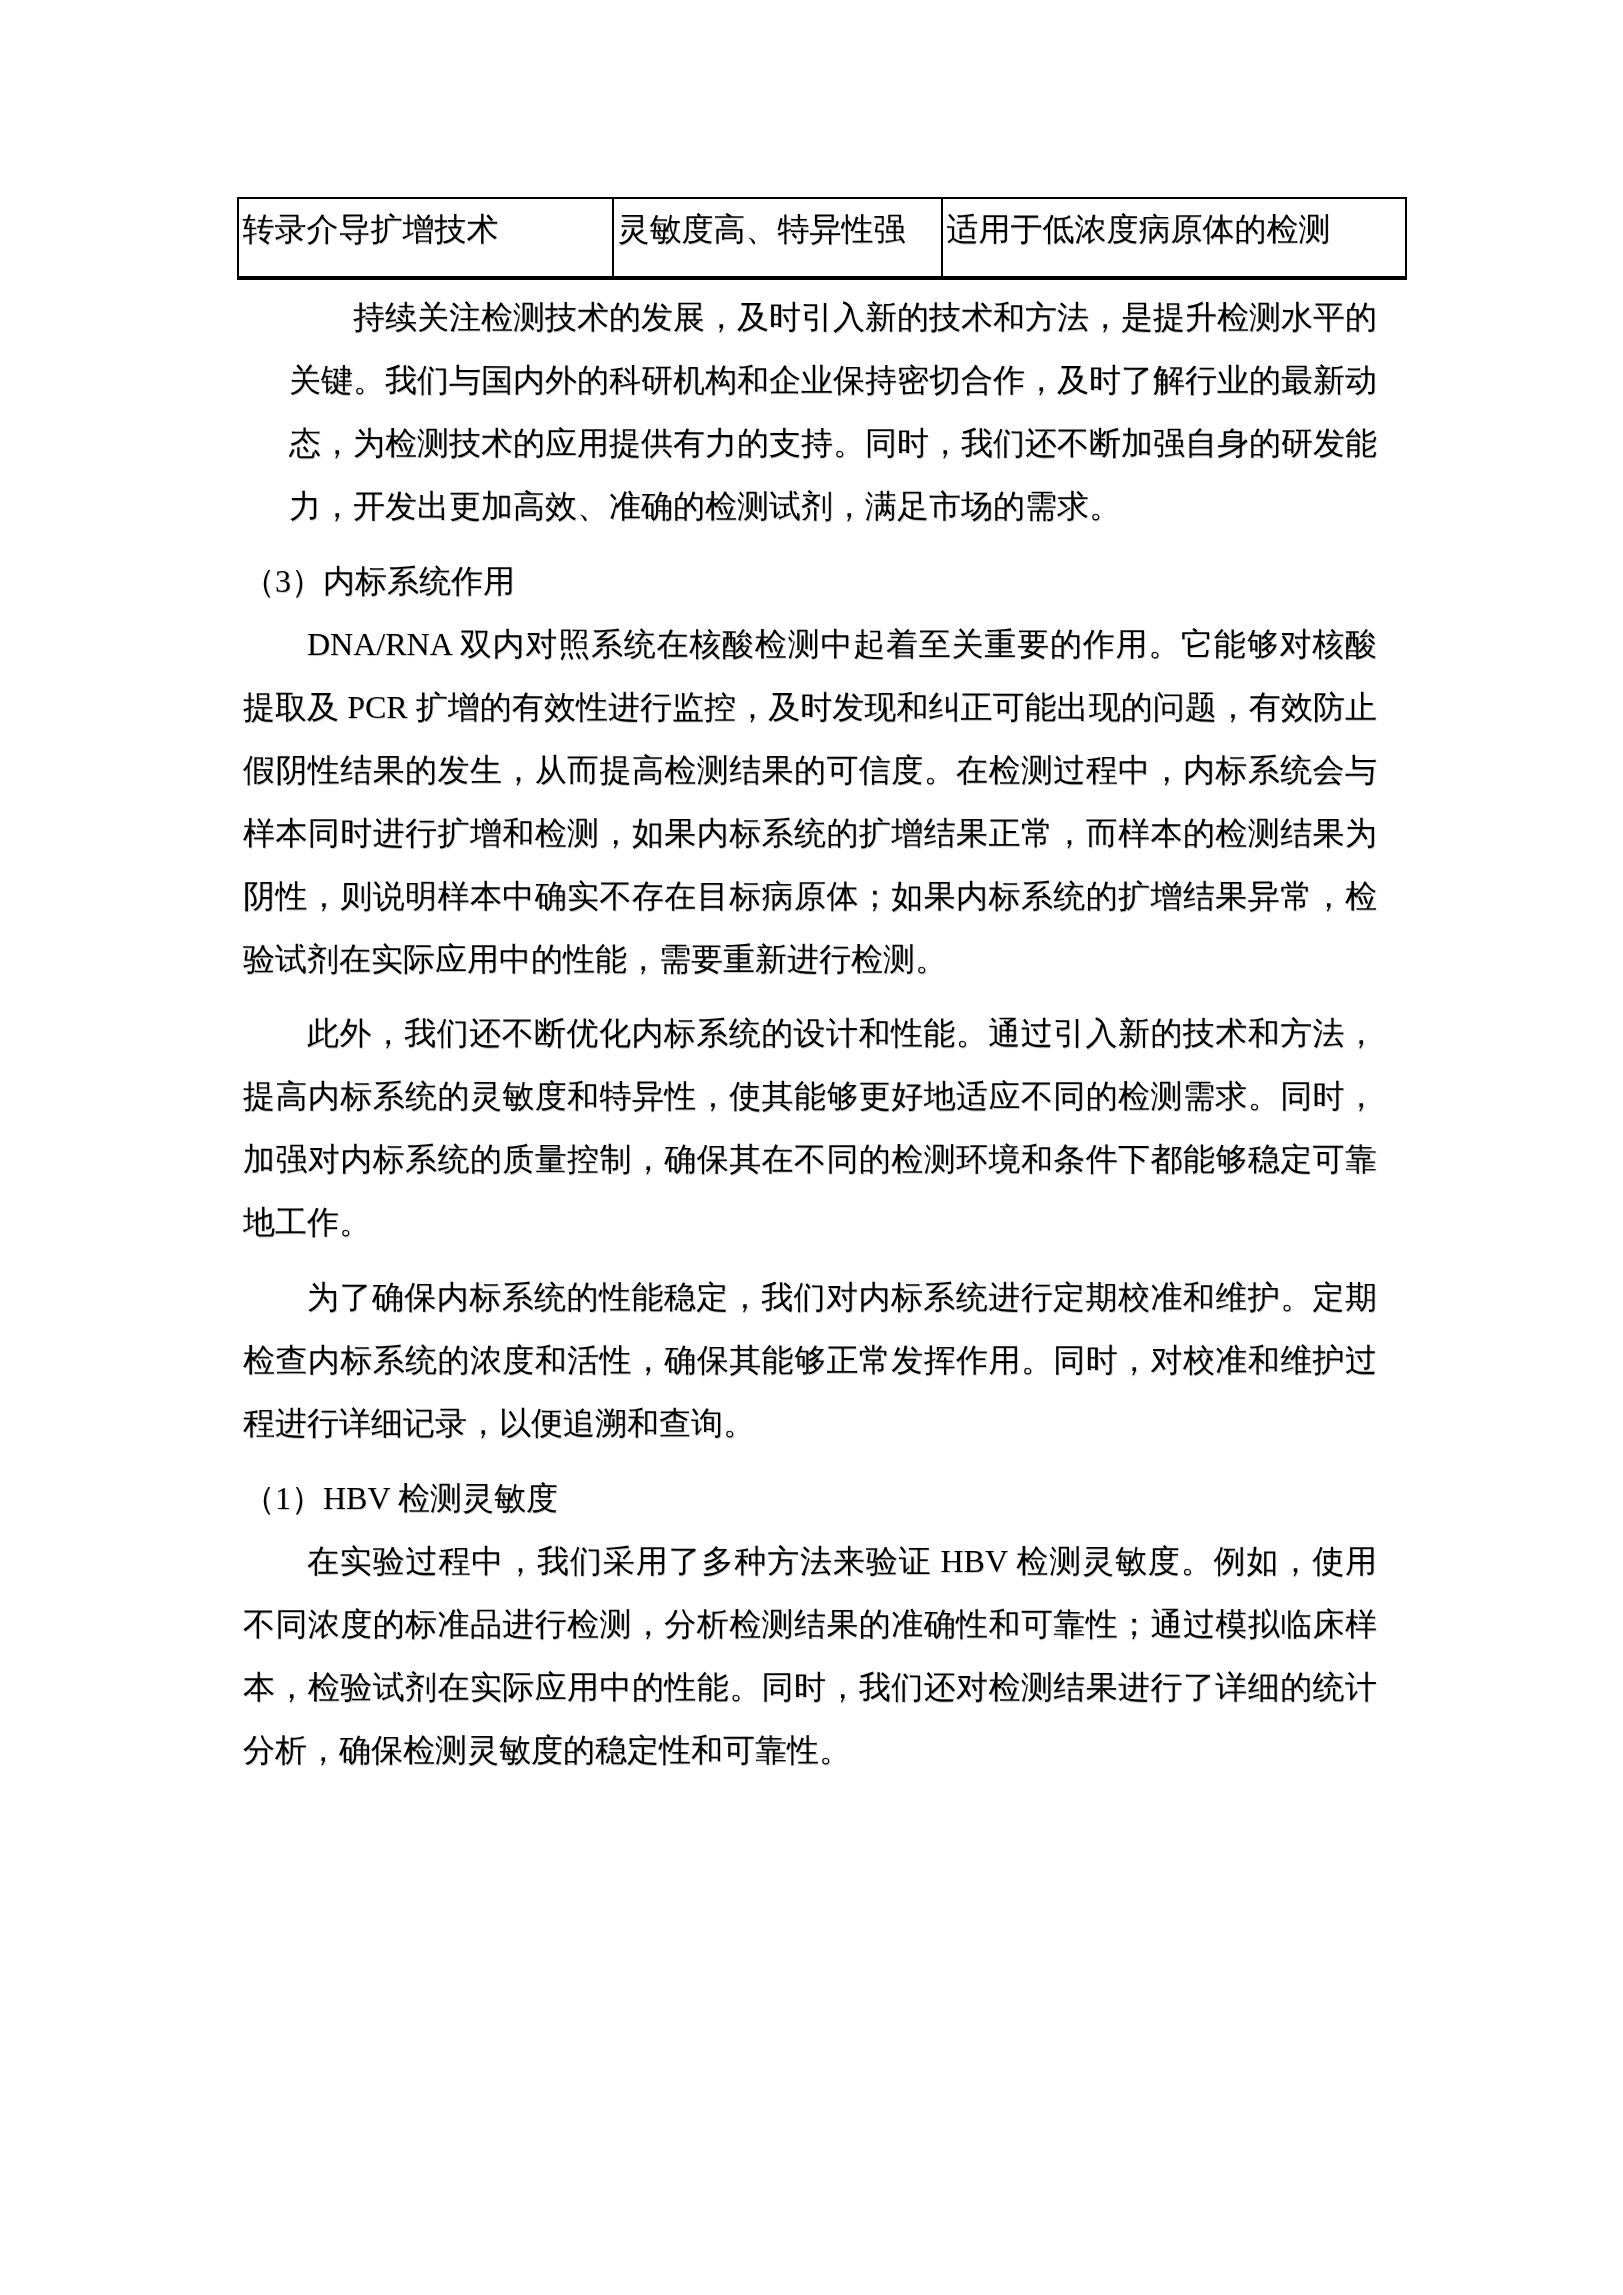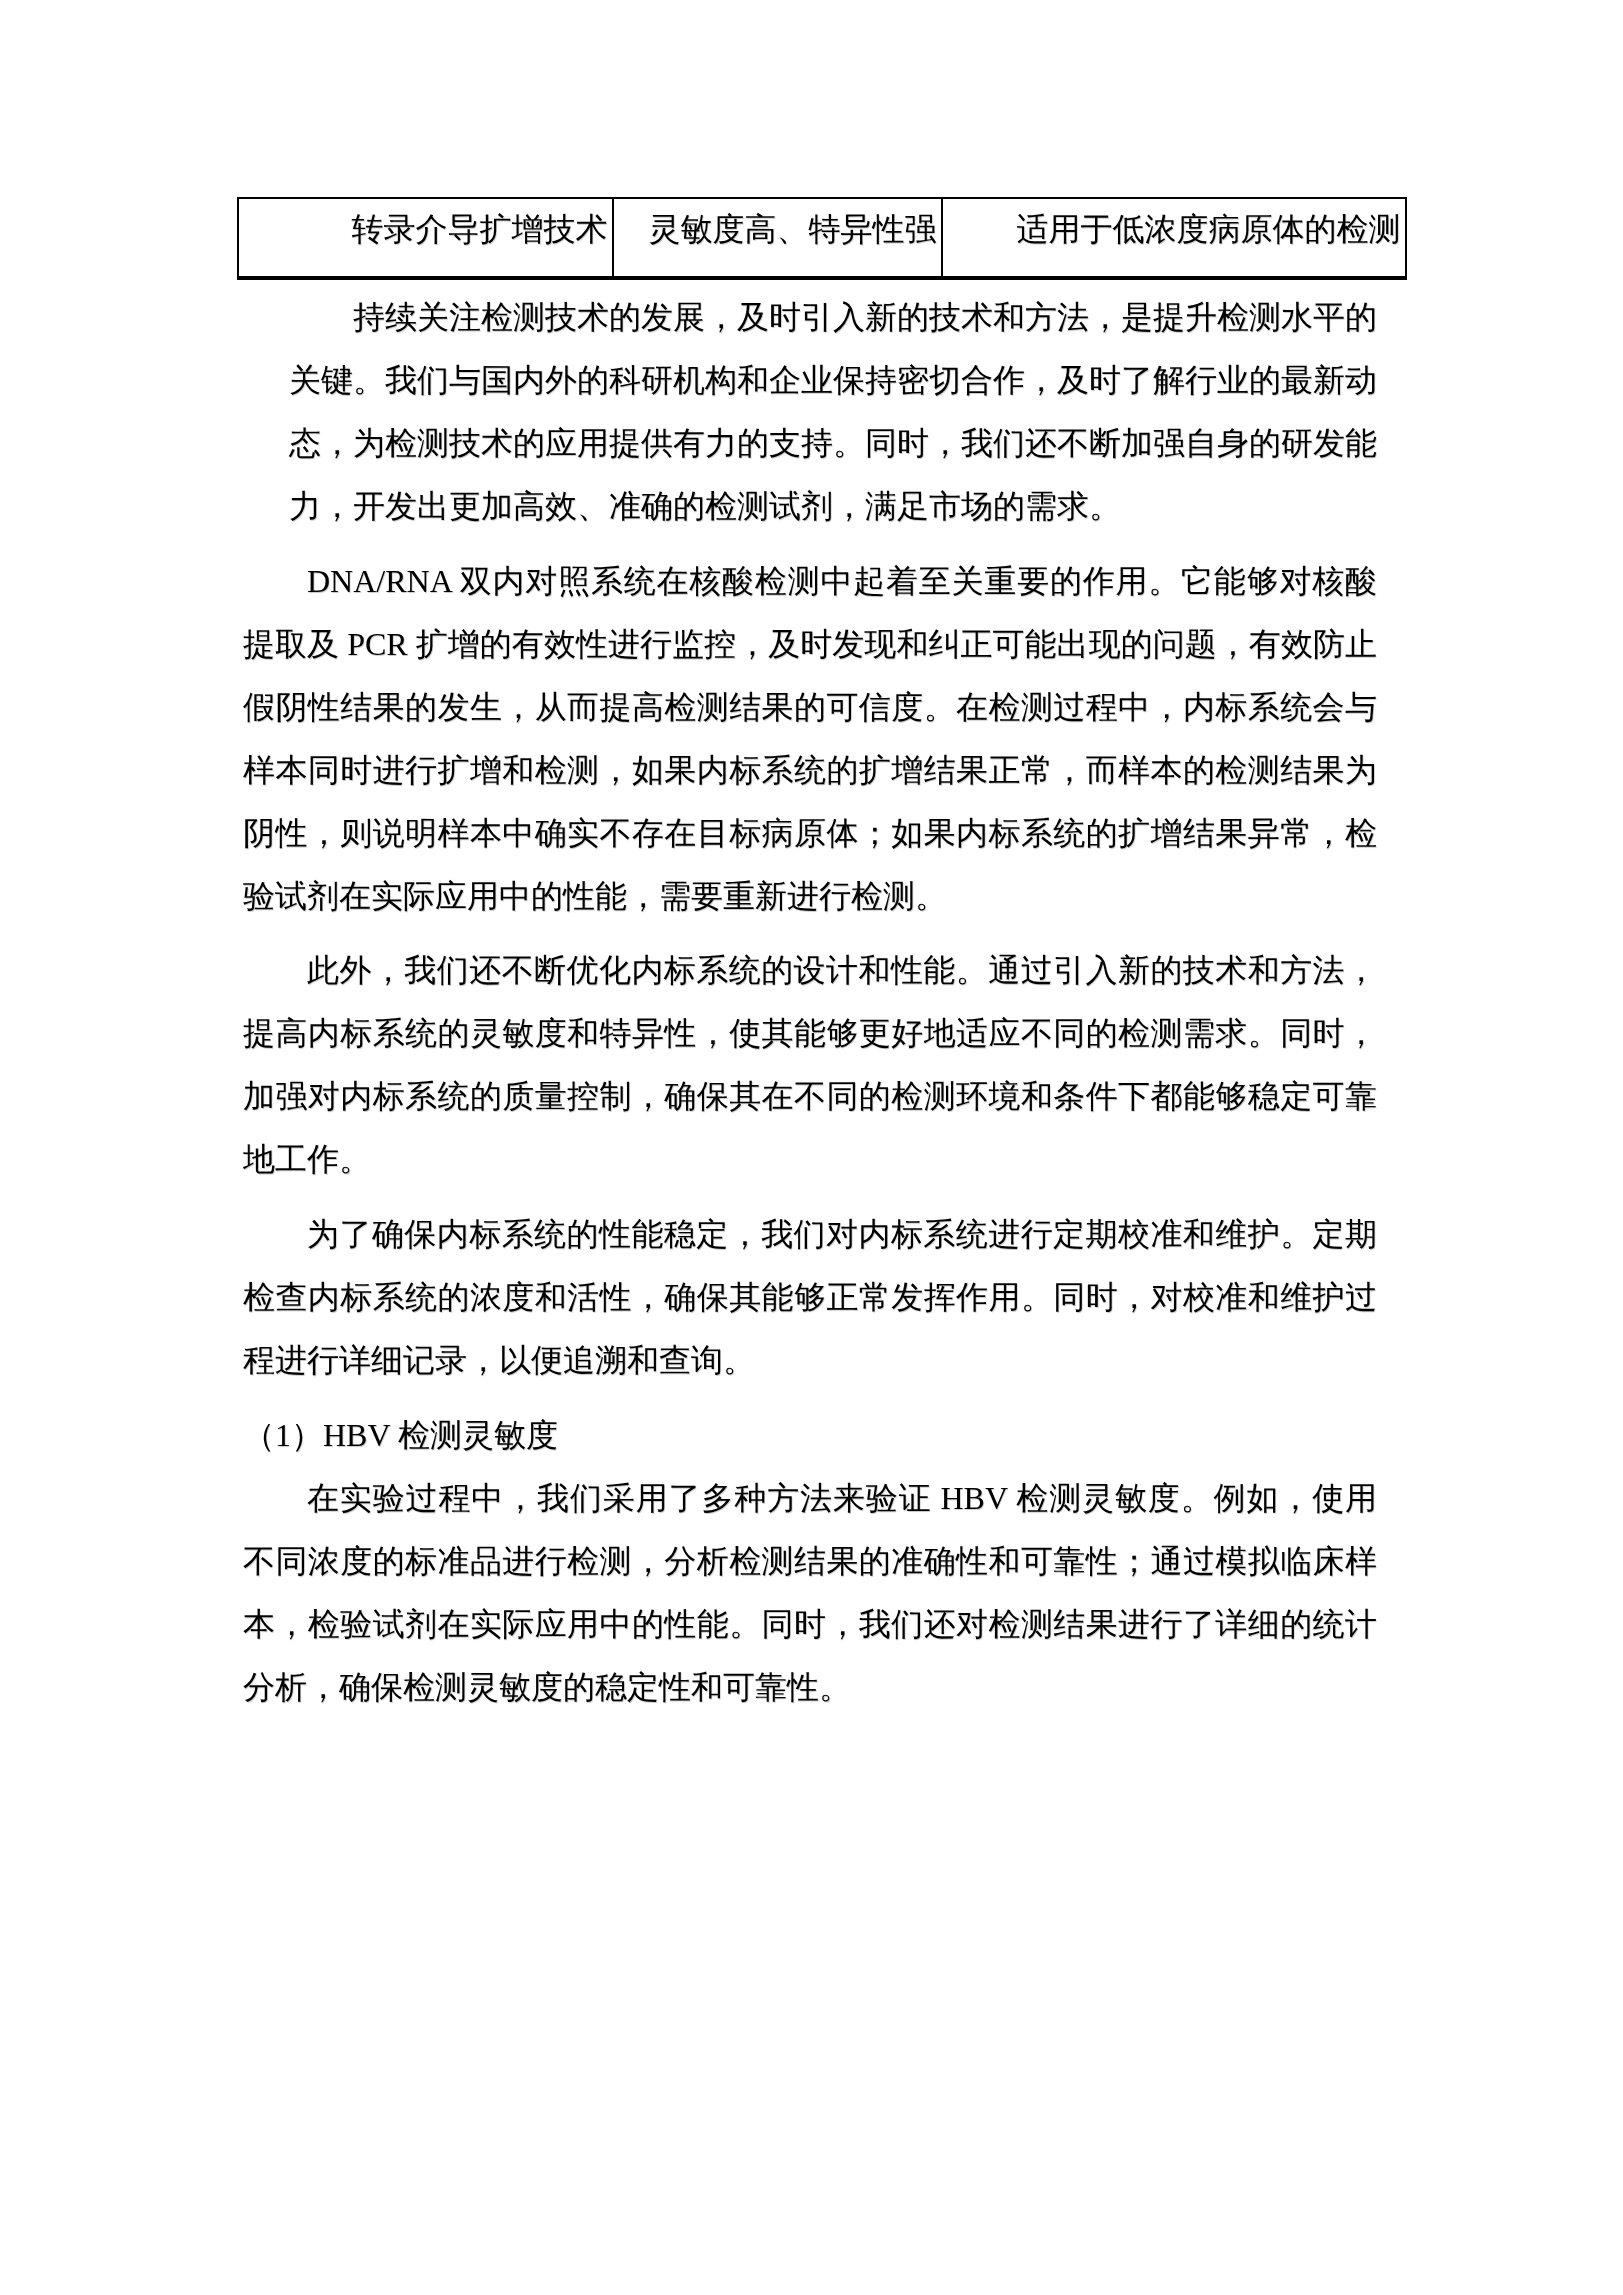--- a/index.html
+++ b/index.html
@@ -32,21 +32,21 @@
     width: 1146px;
     border: 2px solid #000;
     border-bottom: 4.6px solid #000;
   }
   table.doc-table td {
     border: 2px solid #000;
     height: 80px;
     box-sizing: border-box;
     vertical-align: top;
     padding: 13px 3.9px 0 3.9px;
-    text-align: right;
+    text-align: left;
     line-height: 34px;
     text-justify: auto;
   }
   td.c1 { width: 375px; }
   td.c2 { width: 329px; }
   td.c3 { width: 464px; }
   .para, .heading {
     margin: 11.8px 0 0 0;
   }
   .para { text-indent: 64px; }
@@ -65,20 +65,21 @@
         <tr>
           <td class="c1">转录介导扩增技术</td>
           <td class="c2">灵敏度高、特异性强</td>
           <td class="c3">适用于低浓度病原体的检测</td>
         </tr>
       </tbody>
     </table>
 
     <p class="para first">持续关注检测技术的发展，及时引入新的技术和方法，是提升检测水平的关键。我们与国内外的科研机构和企业保持密切合作，及时了解行业的最新动态，为检测技术的应用提供有力的支持。同时，我们还不断加强自身的研发能力，开发出更加高效、准确的检测试剂，满足市场的需求。</p>
 
+    <p class="heading">（3）内标系统作用</p>
 
     <p class="para">DNA/RNA 双内对照系统在核酸检测中起着至关重要的作用。它能够对核酸提取及 PCR 扩增的有效性进行监控，及时发现和纠正可能出现的问题，有效防止假阴性结果的发生，从而提高检测结果的可信度。在检测过程中，内标系统会与样本同时进行扩增和检测，如果内标系统的扩增结果正常，而样本的检测结果为阴性，则说明样本中确实不存在目标病原体；如果内标系统的扩增结果异常，检验试剂在实际应用中的性能，需要重新进行检测。</p>
 
     <p class="para">此外，我们还不断优化内标系统的设计和性能。通过引入新的技术和方法，提高内标系统的灵敏度和特异性，使其能够更好地适应不同的检测需求。同时，加强对内标系统的质量控制，确保其在不同的检测环境和条件下都能够稳定可靠地工作。</p>
 
     <p class="para">为了确保内标系统的性能稳定，我们对内标系统进行定期校准和维护。定期检查内标系统的浓度和活性，确保其能够正常发挥作用。同时，对校准和维护过程进行详细记录，以便追溯和查询。</p>
 
 
     <p class="heading">（1）HBV 检测灵敏度</p>
 

